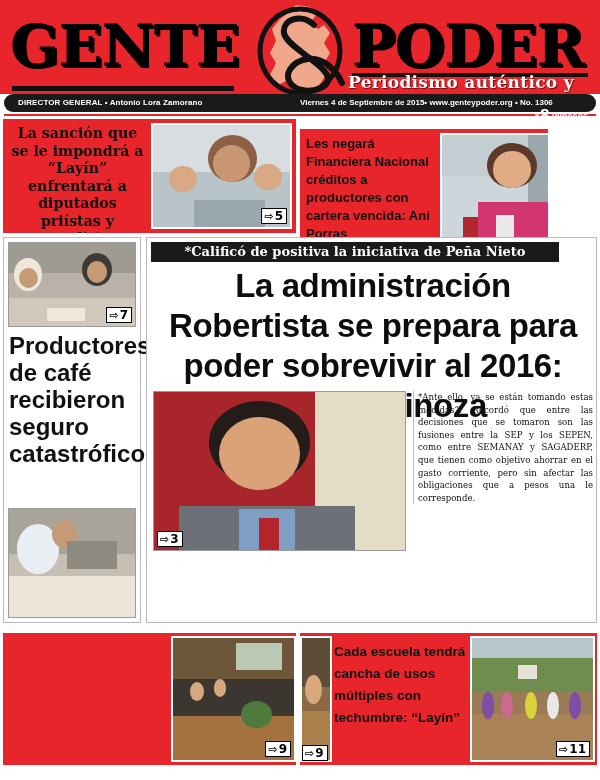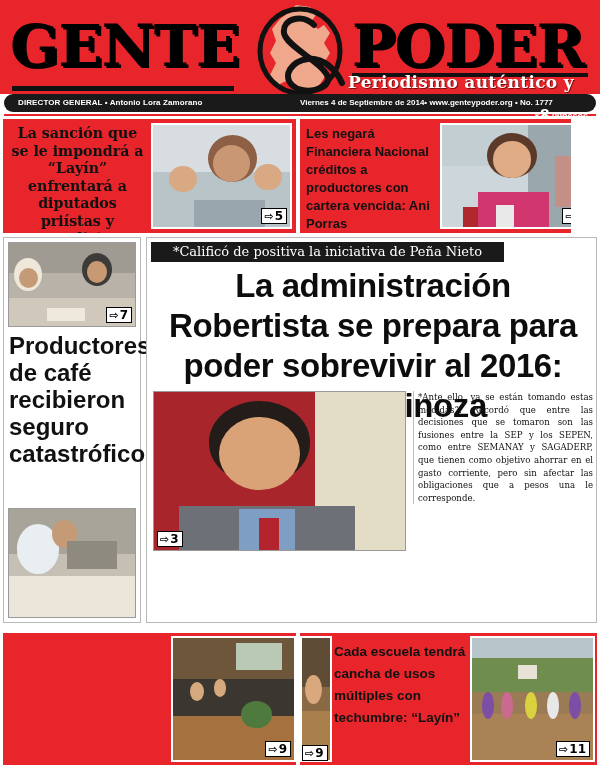--- a/index.html
+++ b/index.html
@@ -101,21 +101,21 @@
   }
   .pagebadge .arw { font-size: 11px; line-height: 11px; }
 
   
   .teaser-row { position: relative; height: 114px; margin: 3px 3px 0 3px; }
   .teaser {
     position: absolute; top: 0; height: 114px;
     background: #e8252b; overflow: hidden;
   }
   .teaser-left { left: 0; width: 293px; }
-  .teaser-right { left: 297px; width: 271px; }
+  .teaser-right { left: 297px; width: 248px; margin-top: 10px; }
   .teaser-text {
     position: absolute; left: 6px; top: 6px;
     color: #111;
     font-weight: 700;
   }
   .t-left-text {
     width: 137px;
     font-family: "DejaVu Serif", serif;
     font-size: 14.2px; line-height: 17.5px;
     text-align: center;
@@ -150,24 +150,24 @@
   .col-left .photo-bot {
     position: absolute; left: 4px; top: 270px; width: 128px; height: 110px;
     border: 1px solid #9a9a9a; overflow: hidden; background:#8a8a8a;
   }
 
   .col-main {
     position: absolute; left: 143px; top: 0; width: 451px; height: 386px;
     background: #fff; border: 1px solid #b9b9b9;
   }
   .kicker-bar {
-    position: absolute; left: 4px; top: 4px; width: 353px; height: 20px;
+    position: absolute; left: 4px; top: 4px; width: 408px; height: 20px;
     background: #1a1a1a; color: #fff;
     font-family: "DejaVu Serif", serif;
-    font-weight: 400; font-size: 13px; line-height: 20px;
+    font-weight: 700; font-size: 13px; line-height: 20px;
     text-align: center;
   }
   .main-head {
     position: absolute; left: 6px; top: 28px; width: 440px;
     text-align: center;
     font-family: "Liberation Sans", sans-serif;
     font-weight: 700; font-size: 33px; line-height: 40px;
     color: #0d0d0d;
     letter-spacing: -0.4px;
   }
@@ -243,21 +243,21 @@
     </div>
 
     <div class="tagline">Periodismo auténtico y veraz</div>
   </div>
 
   <div class="infobar">
     <div class="left">
       <span>DIRECTOR GENERAL</span>
       <span>• Antonio Lora Zamorano</span>
     </div>
-    <div class="center">Viernes 4 de Septiembre  de 2014• www.genteypoder.org • No.  1777</div>
+    <div class="center">Viernes 4 de Septiembre  de 2015• www.genteypoder.org • No.  1306</div>
     <div class="price">
       <span>$</span><span class="big">8</span><span>.00</span><span>pesos</span>
     </div>
   </div>
   <div class="redline"></div>
 
   <div class="teaser-row">
 
     <div class="teaser teaser-left">
       <div class="teaser-text t-left-text">La sanción que se le impondrá a “Layín” enfrentará a diputados priístas y perredistas: Pavel</div>

